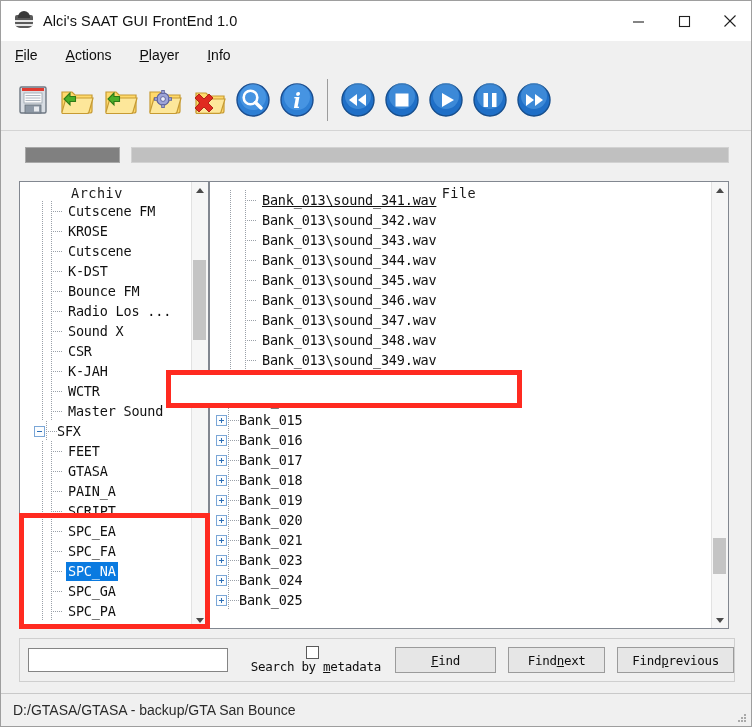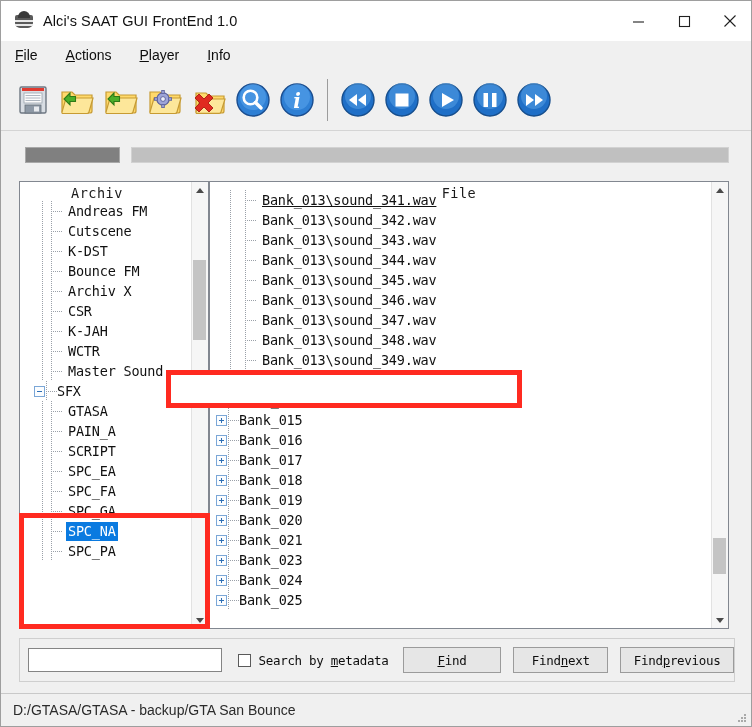--- a/index.html
+++ b/index.html
@@ -235,20 +235,21 @@
     background: #ffffff;
     box-sizing: border-box;
     font-family: "Liberation Sans", sans-serif;
     font-size: 13px;
     padding: 0 4px;
     outline: none;
   }
   .chk-wrap {
     display: flex; align-items: center;
     margin-left: 16px;
+    flex-direction: column;
   }
   .chkbox {
     width: 13px; height: 13px;
     border: 1px solid #5a5a5a;
     background: #fff;
     box-sizing: border-box;
     flex: none;
   }
   .chk-label {
     margin-left: 7px;
@@ -473,21 +474,27 @@
   <div class="bar-dark"></div>
   <div class="bar-light"></div>
 
   <div class="pane" id="tree-pane">
     <div class="pane-head">Archiv</div>
     <div class="rows" id="tree-rows">
         <div class="row">
           <div class="guide" style="width: 14px;"></div>
           <div class="guide dotted" style="width: 16px;"></div>
           <div class="elbow"></div>
-          <span class="label">Andreas FM</span>
+          <span class="label">Cutscene FM</span>
+        </div>
+        <div class="row">
+          <div class="guide" style="width: 14px;"></div>
+          <div class="guide dotted" style="width: 16px;"></div>
+          <div class="elbow"></div>
+          <span class="label">KROSE</span>
         </div>
         <div class="row">
           <div class="guide" style="width: 14px;"></div>
           <div class="guide dotted" style="width: 16px;"></div>
           <div class="elbow"></div>
           <span class="label">Cutscene</span>
         </div>
         <div class="row">
           <div class="guide" style="width: 14px;"></div>
           <div class="guide dotted" style="width: 16px;"></div>
@@ -497,21 +504,27 @@
         <div class="row">
           <div class="guide" style="width: 14px;"></div>
           <div class="guide dotted" style="width: 16px;"></div>
           <div class="elbow"></div>
           <span class="label">Bounce FM</span>
         </div>
         <div class="row">
           <div class="guide" style="width: 14px;"></div>
           <div class="guide dotted" style="width: 16px;"></div>
           <div class="elbow"></div>
-          <span class="label">Archiv X</span>
+          <span class="label">Radio Los ...</span>
+        </div>
+        <div class="row">
+          <div class="guide" style="width: 14px;"></div>
+          <div class="guide dotted" style="width: 16px;"></div>
+          <div class="elbow"></div>
+          <span class="label">Sound X</span>
         </div>
         <div class="row">
           <div class="guide" style="width: 14px;"></div>
           <div class="guide dotted" style="width: 16px;"></div>
           <div class="elbow"></div>
           <span class="label">CSR</span>
         </div>
         <div class="row">
           <div class="guide" style="width: 14px;"></div>
           <div class="guide dotted" style="width: 16px;"></div>
@@ -533,20 +546,26 @@
         <div class="row">
           <div class="guide" style="width: 14px;"></div>
           <div class="expander minus"></div>
           <div class="elbow" style="width: 10px; --x: 0;"></div>
           <span class="label">SFX</span>
         </div>
         <div class="row">
           <div class="guide" style="width: 14px;"></div>
           <div class="guide dotted" style="width: 16px;"></div>
           <div class="elbow"></div>
+          <span class="label">FEET</span>
+        </div>
+        <div class="row">
+          <div class="guide" style="width: 14px;"></div>
+          <div class="guide dotted" style="width: 16px;"></div>
+          <div class="elbow"></div>
           <span class="label">GTASA</span>
         </div>
         <div class="row">
           <div class="guide" style="width: 14px;"></div>
           <div class="guide dotted" style="width: 16px;"></div>
           <div class="elbow"></div>
           <span class="label">PAIN_A</span>
         </div>
         <div class="row">
           <div class="guide" style="width: 14px;"></div>
@@ -559,31 +578,31 @@
           <div class="guide dotted" style="width: 16px;"></div>
           <div class="elbow"></div>
           <span class="label">SPC_EA</span>
         </div>
         <div class="row">
           <div class="guide" style="width: 14px;"></div>
           <div class="guide dotted" style="width: 16px;"></div>
           <div class="elbow"></div>
           <span class="label">SPC_FA</span>
         </div>
+        <div class="row selected">
+          <div class="guide" style="width: 14px;"></div>
+          <div class="guide dotted" style="width: 16px;"></div>
+          <div class="elbow"></div>
+          <span class="label">SPC_NA</span>
+        </div>
         <div class="row">
           <div class="guide" style="width: 14px;"></div>
           <div class="guide dotted" style="width: 16px;"></div>
           <div class="elbow"></div>
           <span class="label">SPC_GA</span>
-        </div>
-        <div class="row selected">
-          <div class="guide" style="width: 14px;"></div>
-          <div class="guide dotted" style="width: 16px;"></div>
-          <div class="elbow"></div>
-          <span class="label">SPC_NA</span>
         </div>
         <div class="row">
           <div class="guide" style="width: 14px;"></div>
           <div class="guide dotted" style="width: 16px;"></div>
           <div class="elbow"></div>
           <span class="label">SPC_PA</span>
         </div>
       </div>
     <div class="vscroll">
       <div class="arr top">

